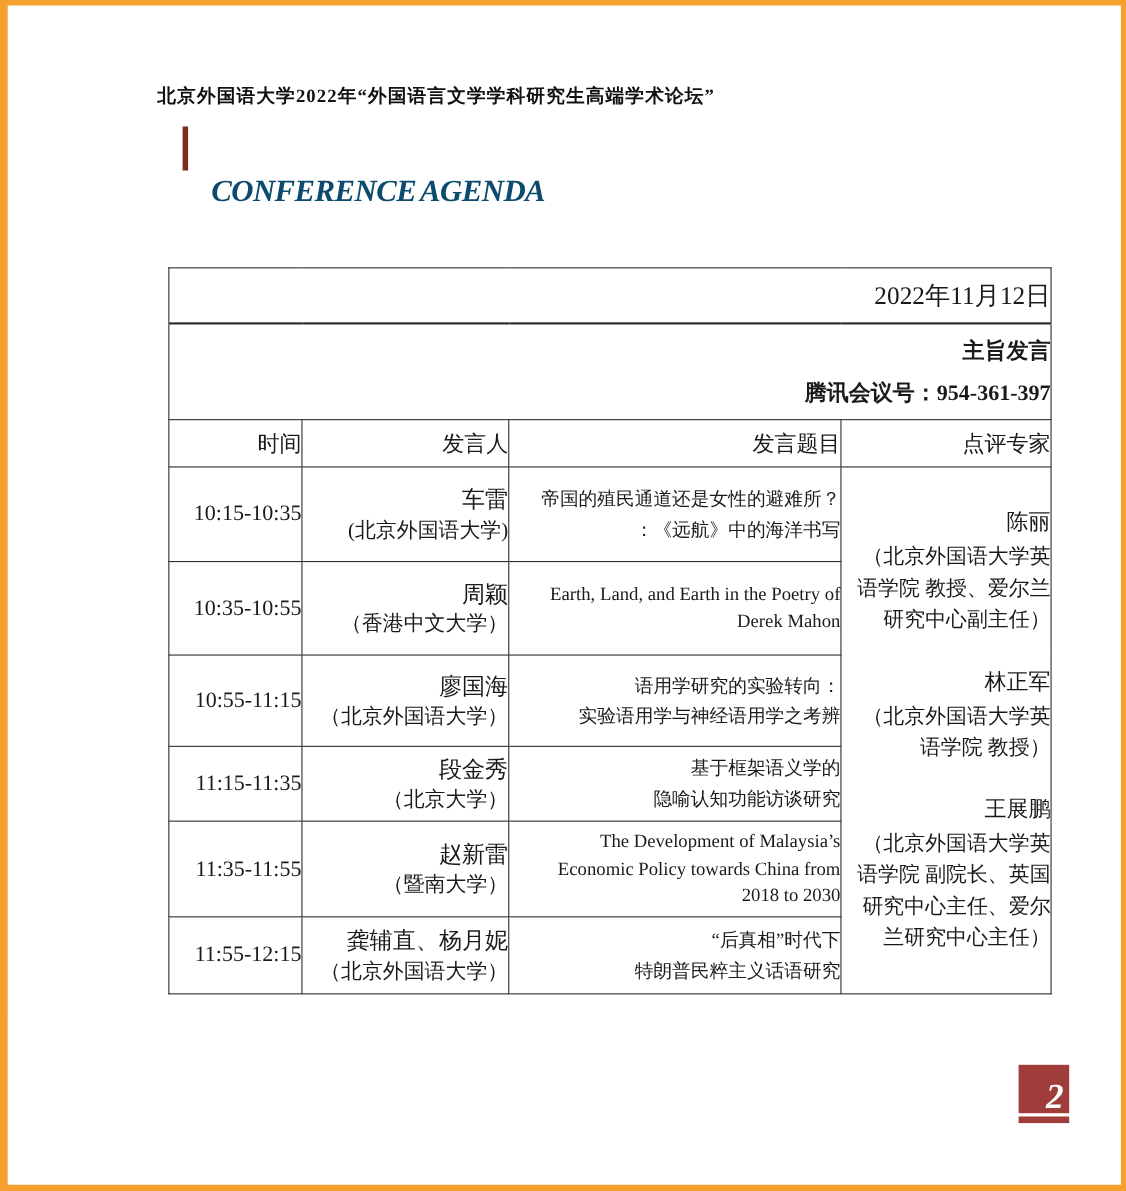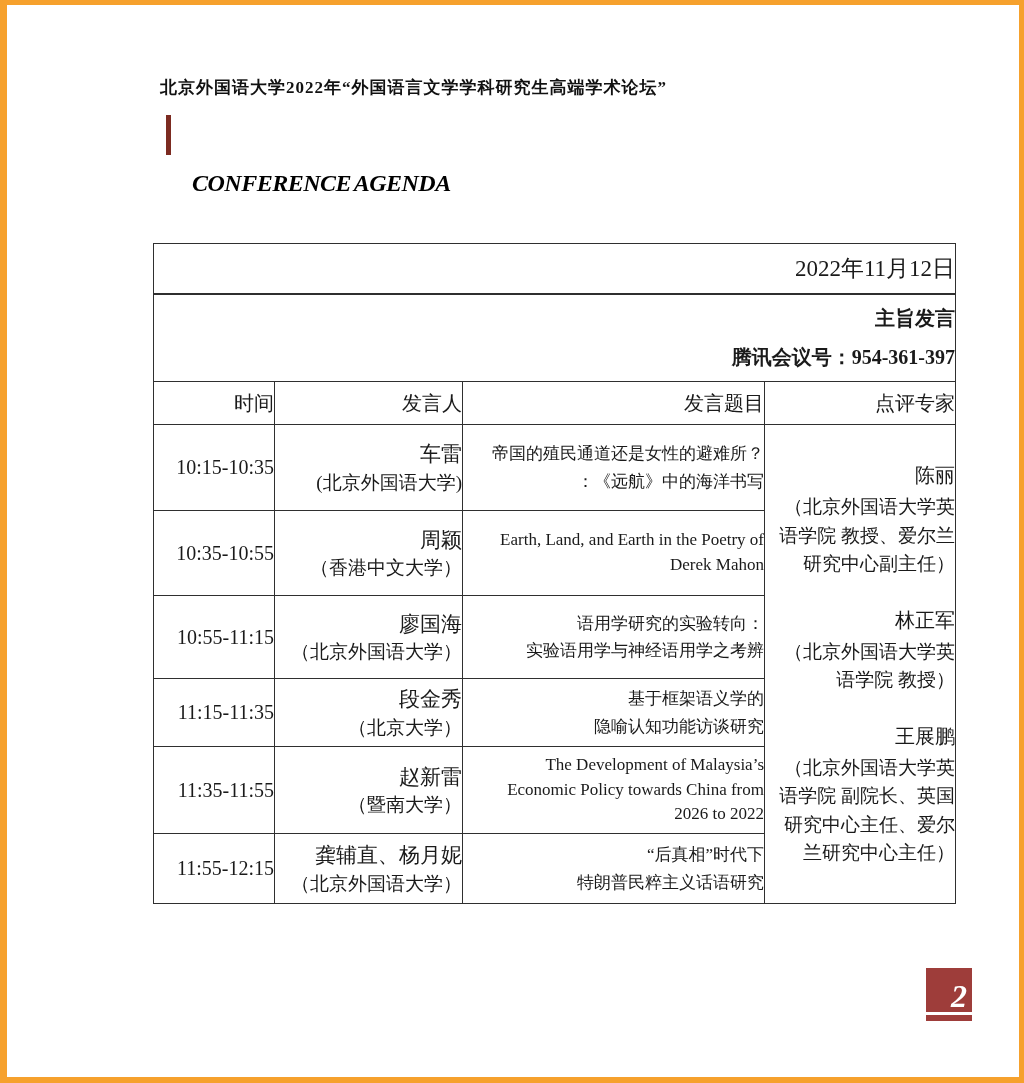--- a/index.html
+++ b/index.html
@@ -2,31 +2,31 @@
 <html lang="zh"><head>
 <meta charset="utf-8">
 <style>
   html,body{margin:0;padding:0;background:#fff;}
   body{width:1024px;height:1083px;font-family:"Liberation Serif","DejaVu Serif",serif;color:#1a1a1a;}
   .page{position:relative;width:1024px;height:1083px;box-sizing:border-box;
         border-style:solid;border-color:#F6A12D;border-width:5px 5px 6px 7px;
         background:#fff;overflow:hidden;}
 
   
-  .doc-header{position:absolute;left:153px;top:71px;font-size:17px;font-weight:bold;
+  .doc-header{position:absolute;left:136px;top:71px;font-size:17px;font-weight:bold;
               letter-spacing:1px;color:#111;}
 
   
   .title-block{position:absolute;left:159px;top:110px;}
   .title-row{display:flex;align-items:center;}
   .title-bar{width:5px;height:40px;background:#7C2B21;margin-right:13px;}
   .title-cn{font-family:"Liberation Sans","DejaVu Sans",sans-serif;font-size:46px;
             color:#7C2B21;letter-spacing:3px;line-height:1;}
-  .subtitle{margin-left:26px;margin-top:16px;font-size:24px;font-weight:bold;font-style:italic;
-            color:#000000;letter-spacing:-0.5px;word-spacing:-2px;line-height:1;}
+  .subtitle{margin-left:26px;margin-top:6px;font-size:28px;font-weight:bold;font-style:italic;
+            color:#0c4a6e;letter-spacing:-0.5px;word-spacing:-2px;line-height:1;}
 
   
   table.agenda{position:absolute;left:146px;top:238px;width:802px;border-collapse:collapse;
                table-layout:fixed;background:#fff;}
   table.agenda td,table.agenda th{border:1px solid #2f2f2f;padding:0;text-align:right;
                vertical-align:middle;font-weight:normal;}
   tr.r-date{height:50px;}
   tr.r-session{height:88px;}
   tr.r-head{height:43px;}
   tr.r1{height:86px;} tr.r2{height:85px;} tr.r3{height:83px;}
@@ -172,21 +172,21 @@
 
     <tr class="r5">
       <td class="time-cell">11:35-11:55</td>
       <td class="speaker-cell">
         <div class="spk-name">赵新雷</div>
         <div class="spk-aff">（暨南大学）</div>
       </td>
       <td class="topic-cell en">
         <span class="t-line">The Development of Malaysia’s</span>
         <span class="t-line">Economic Policy towards China from</span>
-        <span class="t-line">2026 to 2022</span>
+        <span class="t-line">2018 to 2030</span>
       </td>
     </tr>
 
     <tr class="r6">
       <td class="time-cell">11:55-12:15</td>
       <td class="speaker-cell">
         <div class="spk-name">龚辅直、杨月妮</div>
         <div class="spk-aff">（北京外国语大学）</div>
       </td>
       <td class="topic-cell">

